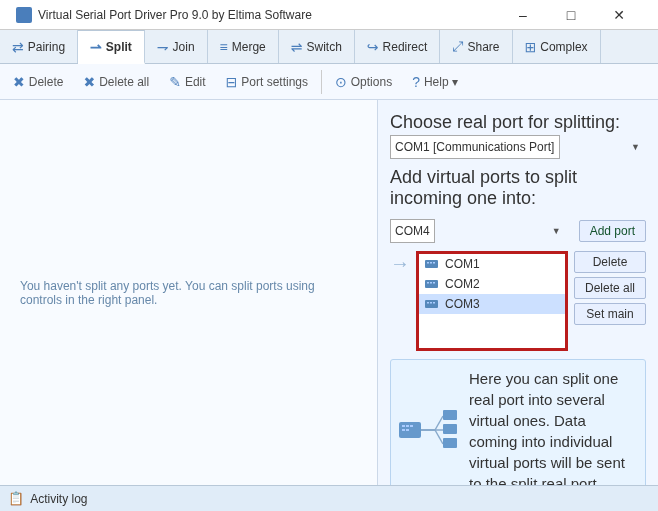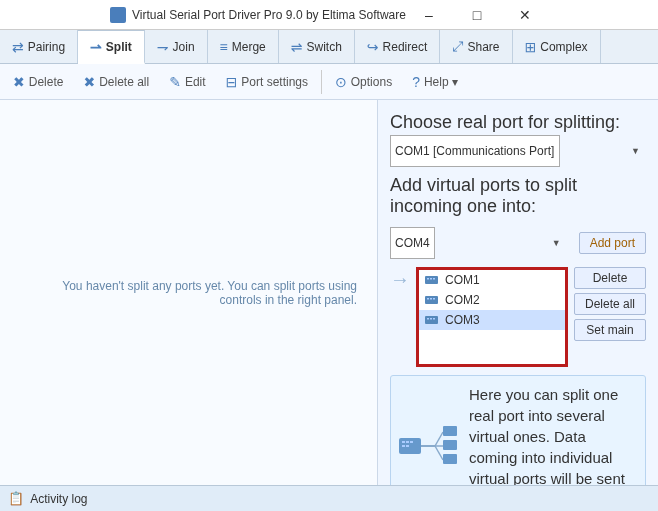--- a/index.html
+++ b/index.html
@@ -4,21 +4,21 @@
   <style>
     * { box-sizing: border-box; margin: 0; padding: 0; font-family: 'Segoe UI', Tahoma, Geneva, Verdana, sans-serif; font-size: 12px; }
     body { width: 658px; height: 511px; background: #f0f0f0; overflow: hidden; }
 
     
     .title-bar {
       background: #fff;
       height: 30px;
       display: flex;
       align-items: center;
-      justify-content: center;
+      justify-content: space-between;
       padding: 0 16px;
       border-bottom: 1px solid #ccc;
     }
     .title-bar-left { display: flex; align-items: center; gap: 6px; font-size: 12px; color: #333; }
     .title-bar-icon { width: 16px; height: 16px; background: #4a7ebb; display: inline-block; border-radius: 2px; }
     .title-bar-controls { display: flex; gap: 2px; }
     .title-bar-btn {
       width: 46px; height: 30px; border: none; background: transparent; cursor: pointer;
       font-size: 14px; color: #333; display: flex; align-items: center; justify-content: center;
     }
@@ -74,21 +74,21 @@
     }
 
     
     .left-panel {
       flex: 1;
       display: flex;
       align-items: center;
       justify-content: center;
       color: #6688aa;
       font-size: 12px;
-      text-align: right;
+      text-align: left;
       padding: 20px;
       background: #f8fbff;
       border-right: 1px solid #ccd8e8;
     }
 
     
     .right-panel {
       width: 280px;
       padding: 12px;
       background: #f0f6ff;
@@ -106,21 +106,21 @@
     }
 
     .dropdown-row {
       display: flex;
       align-items: center;
       gap: 12px;
     }
 
     .dropdown {
       flex: 1;
-      height: 32px;
+      height: 24px;
       border: 1px solid #aaa;
       background: #fff;
       padding: 0 4px;
       font-size: 12px;
       color: #333;
       appearance: none;
       -webkit-appearance: none;
       cursor: pointer;
     }
     .dropdown-wrapper {
@@ -134,21 +134,21 @@
       top: 50%;
       transform: translateY(-50%);
       font-size: 9px;
       color: #555;
       pointer-events: none;
     }
 
     .btn-primary {
       background: #e8f0ff;
       border: 1px solid #aabbd8;
-      color: #a16207;
+      color: #14532d;
       padding: 3px 10px;
       cursor: pointer;
       font-size: 12px;
       border-radius: 2px;
       white-space: nowrap;
     }
 
     
     .virtual-port-area {
       display: flex;

